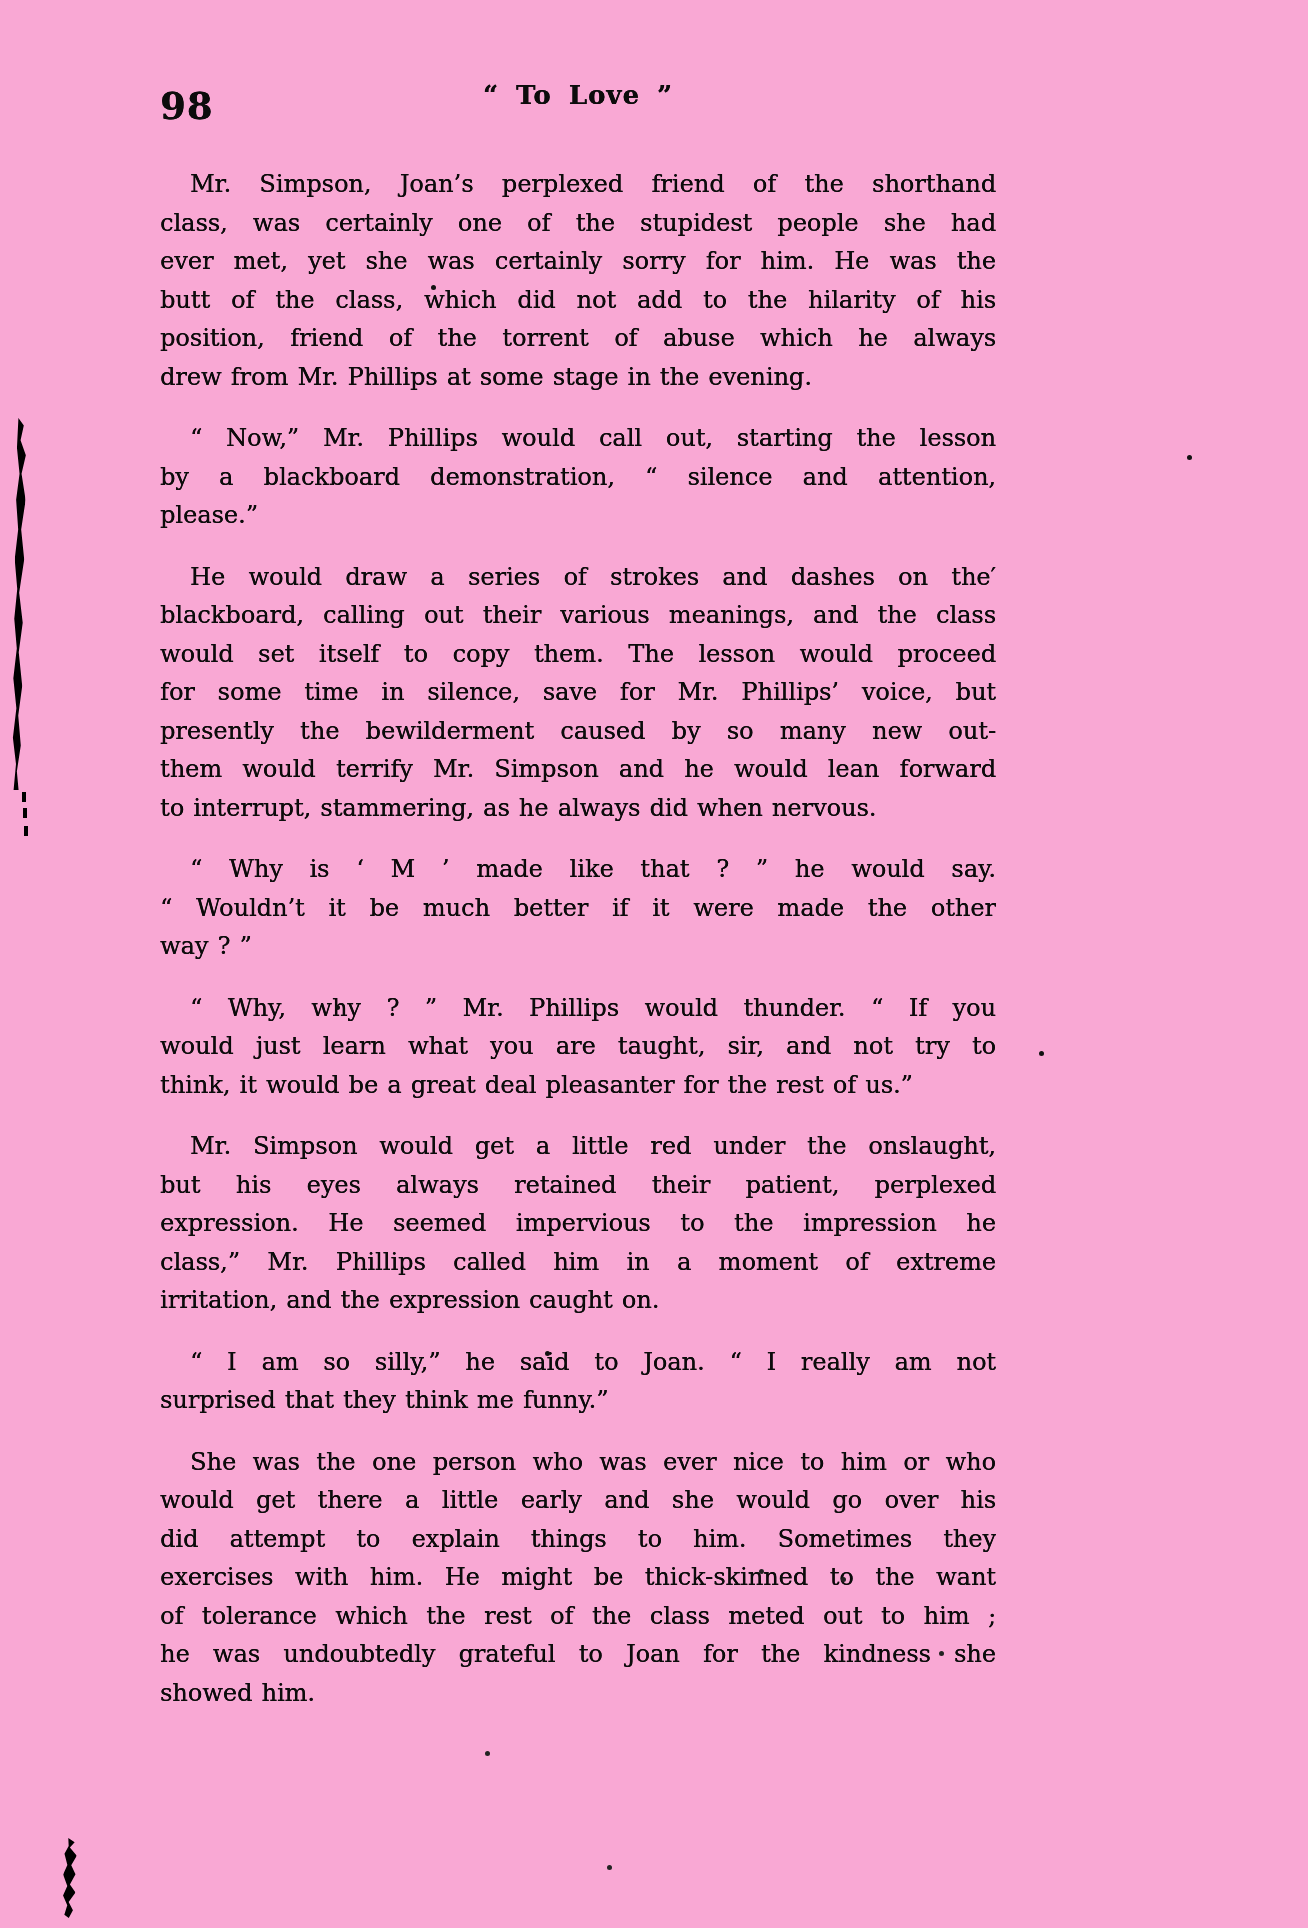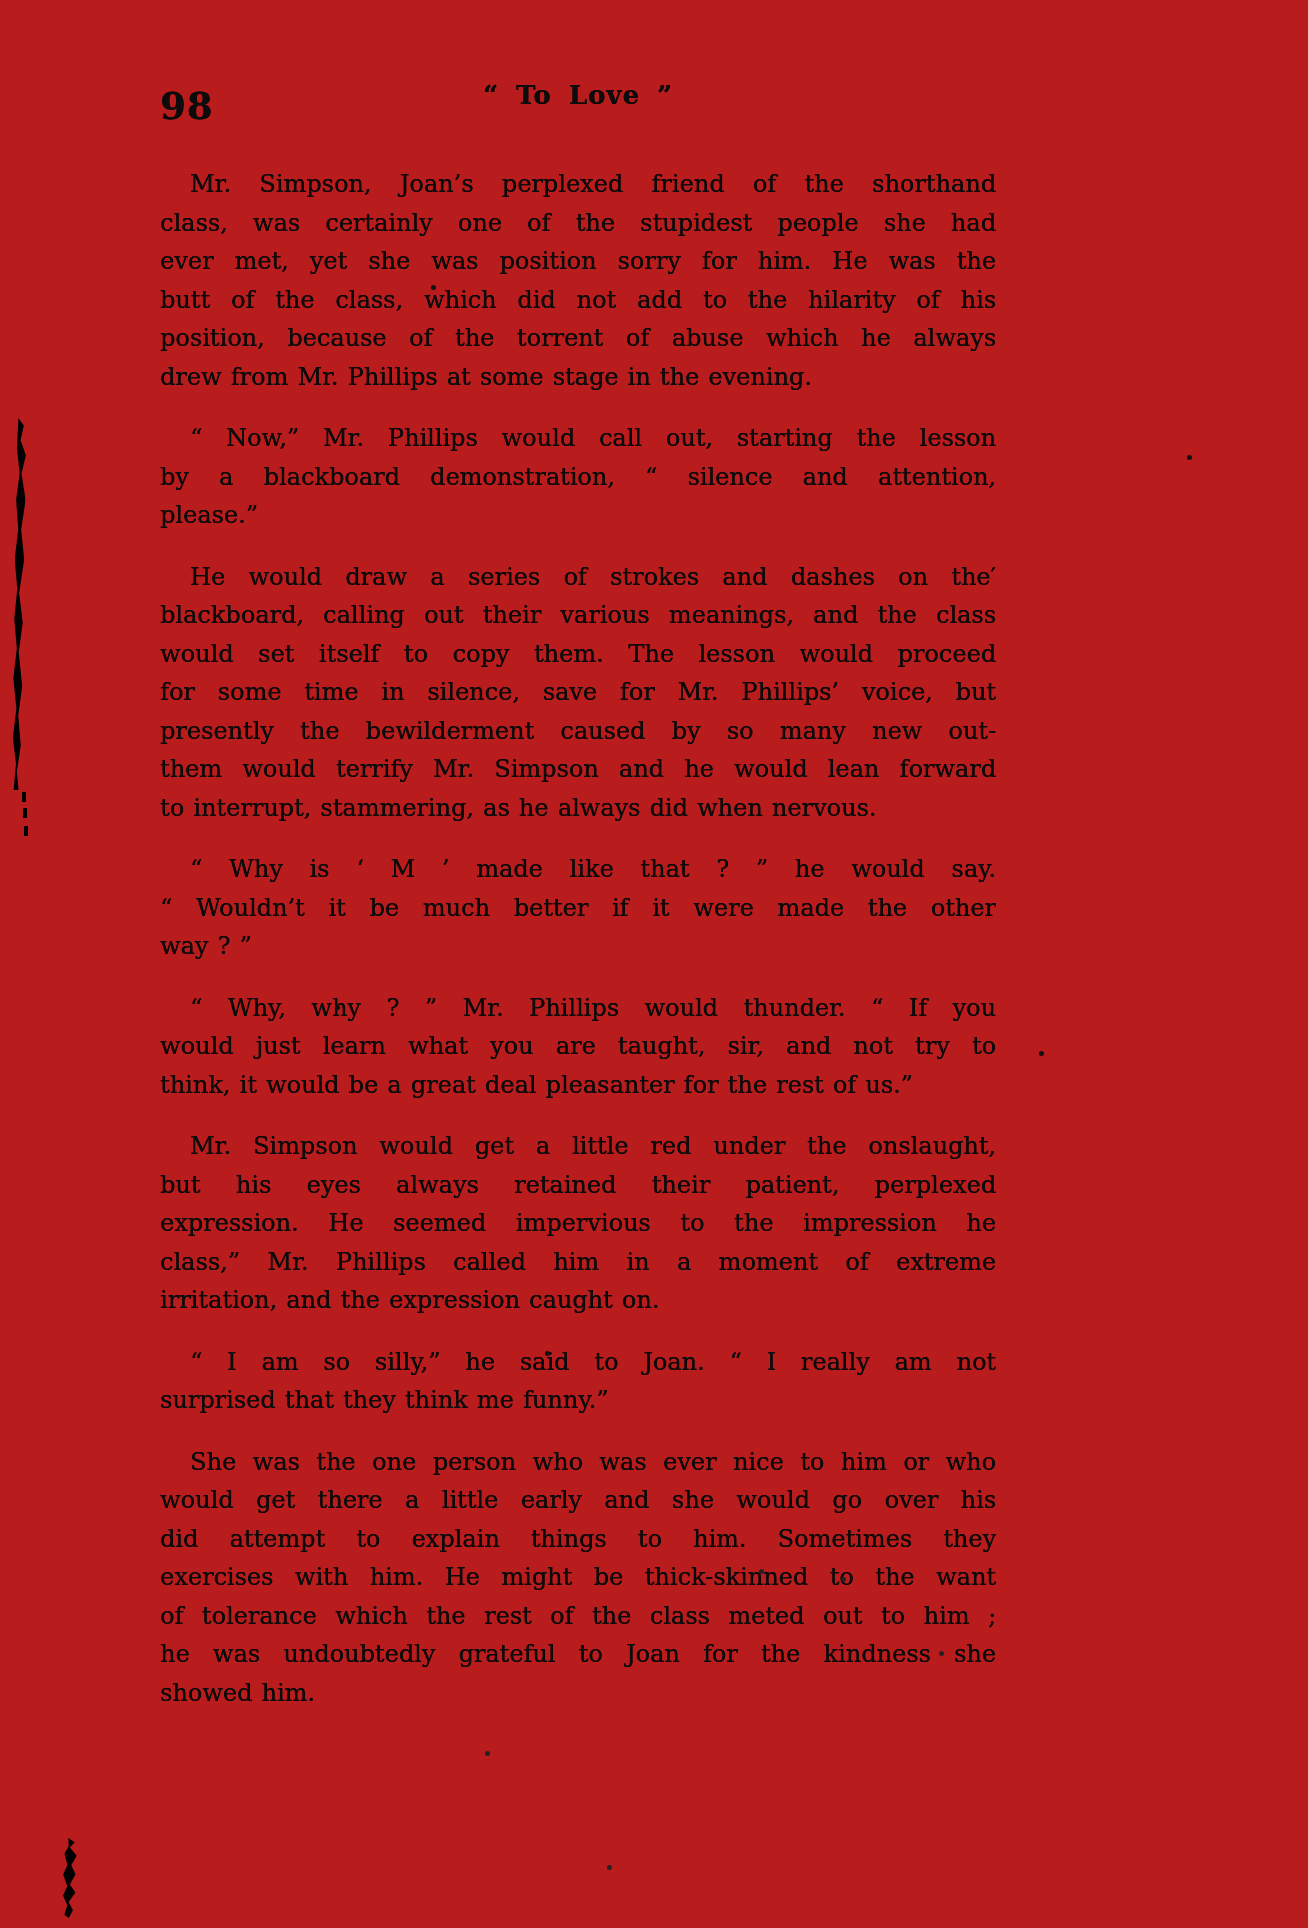--- a/index.html
+++ b/index.html
@@ -1,20 +1,20 @@
 <!DOCTYPE html>
 <html><head>
 <meta charset="utf-8">
 <style>
   html,body { margin:0; padding:0; background:#e8e8e8; }
   .page {
     position:relative;
     width:1308px; height:1928px;
     margin:0 auto;
-    background:#b91c1c;
+    background:#f9a8d4;
     overflow:hidden;
     font-family:"DejaVu Serif","Liberation Serif",serif;
     color:#0c0c0c;
     text-shadow:0.25px 0.25px 0 #000;
   }
   .content {
     position:absolute;
     left:160px; top:76px;
     width:836px;
   }
@@ -84,23 +84,23 @@
 <div class="page">
   <div class="content">
     <div class="header">
       <span class="page-number">98</span>
       <span class="page-title">“ To Love ”</span>
     </div>
     <div class="page-body">
         <div class="para">
           <div class="line indent">Mr. Simpson, Joan’s perplexed friend of the shorthand</div>
           <div class="line">class, was certainly one of the stupidest people she had</div>
-          <div class="line">ever met, yet she was position sorry for him. He was the</div>
+          <div class="line">ever met, yet she was certainly sorry for him. He was the</div>
           <div class="line">butt of the class, which did not add to the hilarity of his</div>
-          <div class="line">position, because of the torrent of abuse which he always</div>
+          <div class="line">position, friend of the torrent of abuse which he always</div>
           <div class="line last">drew from Mr. Phillips at some stage in the evening.</div>
         </div>
         <div class="para">
           <div class="line indent">“ Now,” Mr. Phillips would call out, starting the lesson</div>
           <div class="line">by a blackboard demonstration, “ silence and attention,</div>
           <div class="line last">please.”</div>
         </div>
         <div class="para">
           <div class="line indent">He would draw a series of strokes and dashes on the′</div>
           <div class="line">blackboard, calling out their various meanings, and the class</div>

